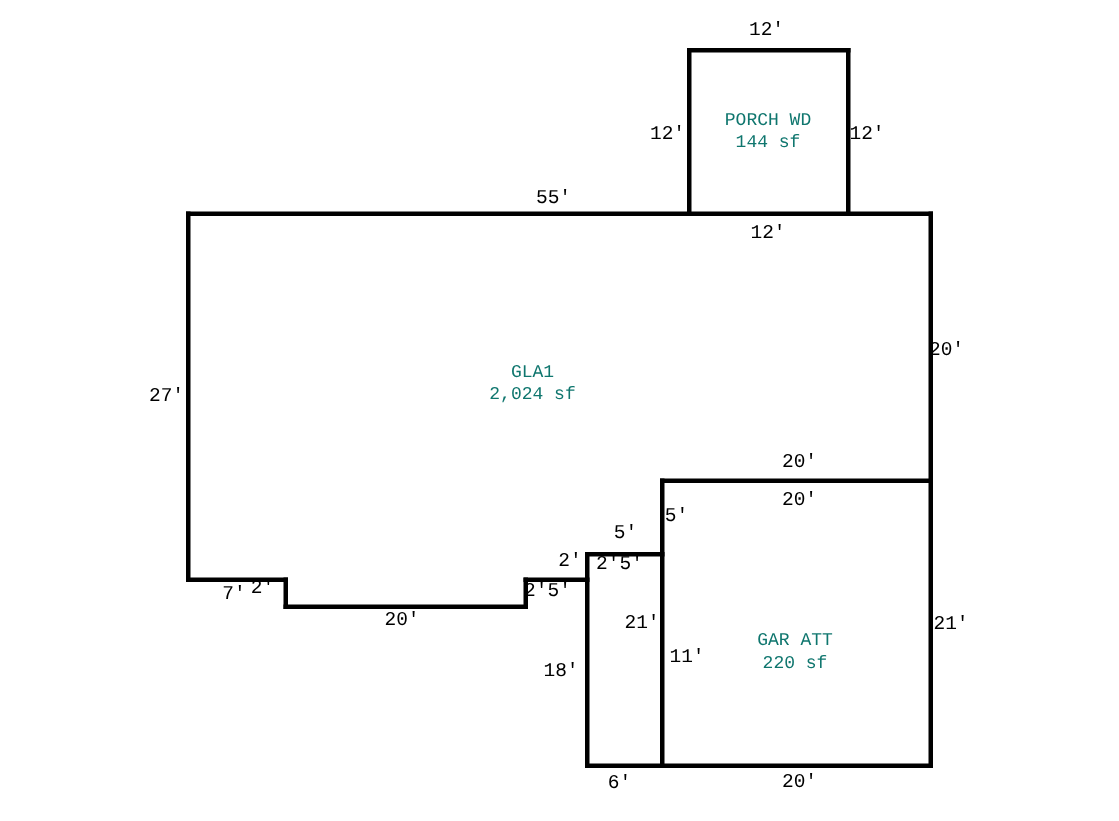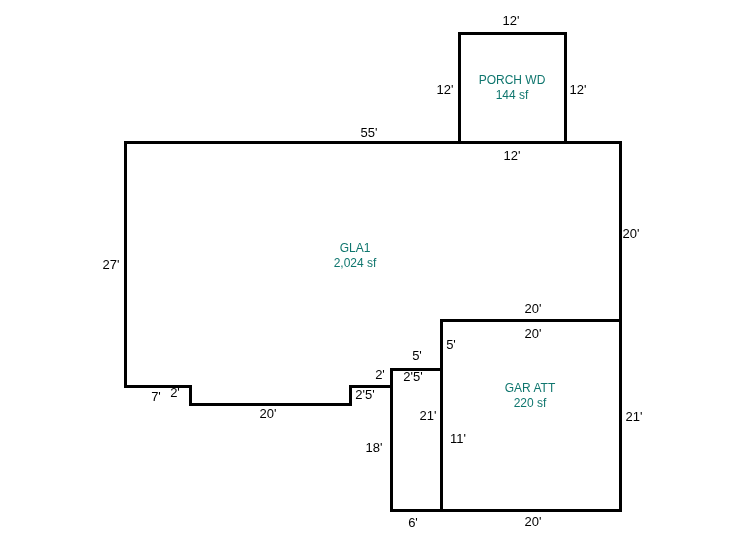--- a/index.html
+++ b/index.html
@@ -6,21 +6,21 @@
     margin: 0;
     padding: 0;
     background: #ffffff;
   }
   .floorplan-canvas {
     position: relative;
     width: 746px;
     height: 547px;
     background: #ffffff;
     overflow: hidden;
-    font-family: Liberation Sans, sans-serif;
+    font-family: Liberation Mono, monospace;
   }
   .wall {
     position: absolute;
     background: #000000;
   }
   .dim-label {
     position: absolute;
     transform: translate(-50%, -50%);
     font-size: 13px;
     line-height: 13px;
@@ -84,17 +84,17 @@
     <span class="dim-label" style="left: 413px; top: 522px;">6'</span>
     <span class="dim-label" style="left: 533px; top: 521px;">20'</span>
     <div class="room-label" style="left: 512px; top: 88px;">
       <span>PORCH WD</span>
       <span>144 sf</span>
     </div>
     <div class="room-label" style="left: 355px; top: 256px;">
       <span>GLA1</span>
       <span>2,024 sf</span>
     </div>
-    <div class="room-label" style="left: 530px; top: 396px; align-items: center;">
+    <div class="room-label" style="left: 530px; top: 435px; align-items: center;">
       <span>GAR ATT</span>
       <span>220 sf</span>
     </div>
   </div>
 
 </body></html>

